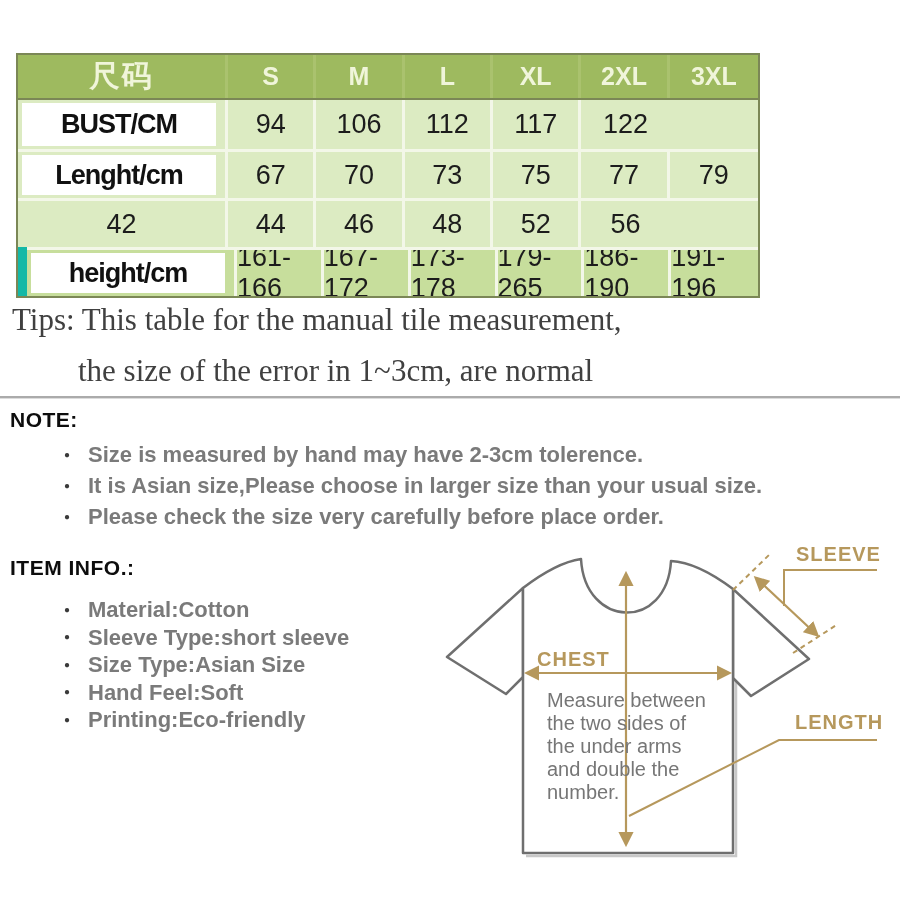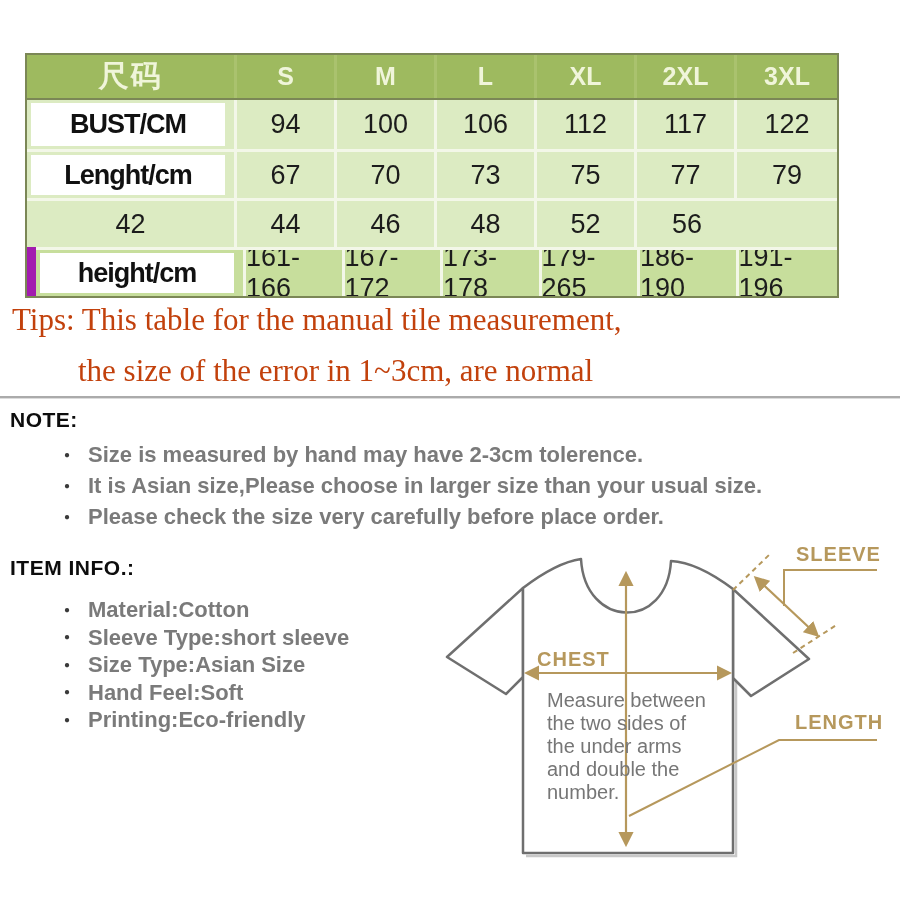--- a/index.html
+++ b/index.html
@@ -1,38 +1,38 @@
 <!DOCTYPE html>
 <html><head>
 <meta charset="utf-8">
 <style>
   * { margin:0; padding:0; box-sizing:border-box; }
   body { font-family:"Liberation Sans", sans-serif; background:#fff; }
   .canvas { position:relative; width:900px; height:900px; background:#ffffff; overflow:hidden; }
 
   
-  .size-table { position:absolute; left:25px; top:53px; width:814px; border:2px solid #7b8756; background:#a21caf; }
+  .size-table { position:absolute; left:16px; top:53px; width:744px; border:2px solid #7b8756; background:#14b8a6; }
   .tr { display:grid; grid-template-columns:210px repeat(6,1fr); }
   .tr.header { height:45px; background:#9eba5f; border-bottom:2px solid #7b8756; }
   .tr.data { height:49px; background:#dcebc2; }
   .tr.data + .tr.data { border-top:3px solid #f3f7e8; }
   .tr.data.dark { background:#c7de9c;margin-left:9px; }
   .cell { display:flex; align-items:center; justify-content:center; border-right:3px solid #f3f7e8; overflow:hidden; }
   .tr .cell:last-child { border-right:none; }
   .tr.header .cell { border-right:3px solid #aac26e; }
   .tr.header .cell:last-child { border-right:none; }
   .th { color:#f0f5da; font-weight:bold; font-size:25px; }
   .th.cn { font-size:30px; letter-spacing:2px; }
   .td { font-size:27px; color:#1c1c1c; }
   .label-cell { justify-content:stretch; }
   .labelbox { flex:1; align-self:stretch; margin:3px 9px 3px 4px; background:#ffffff; display:flex; align-items:center; justify-content:center;
               font-weight:bold; font-size:27px; letter-spacing:-1px; color:#111; }
 
   
-  .tips { position:absolute; left:0; top:301px; width:780px; font-family:"Liberation Serif", serif; color:#c2410c; font-size:31px; }
+  .tips { position:absolute; left:0; top:301px; width:780px; font-family:"Liberation Serif", serif; color:#404040; font-size:31px; }
   .tips .l1 { padding-left:12px; line-height:38px; }
   .tips .l2 { padding-left:78px; margin-top:13px; line-height:38px; }
 
   .divider { position:absolute; left:0; top:396px; width:900px; height:3px; background:#ababab; border-bottom:1px solid #dcdcdc; }
 
   
   .block-title { font-size:21px; font-weight:800; color:#0d0d0d; letter-spacing:0.5px; font-family:"Liberation Sans", sans-serif; }
   .note { position:absolute; left:10px; top:408px; width:880px; }
   .note ul { list-style:none; margin-top:7px; padding-left:52px; }
   .bullets li { position:relative; padding-left:26px; font-size:22px; font-weight:bold; color:#7a7a7a; }
@@ -62,21 +62,20 @@
       <div class="cell th">XL</div>
       <div class="cell th">2XL</div>
       <div class="cell th">3XL</div>
     </div>
 
     <div class="tr data">
       <div class="cell label-cell">
         <span class="labelbox">BUST/CM</span>
       </div>
       <div class="cell td">94</div>
-      <div class="cell td">100</div>
       <div class="cell td">106</div>
       <div class="cell td">112</div>
       <div class="cell td">117</div>
       <div class="cell td">122</div>
     </div>
 
     <div class="tr data">
       <div class="cell label-cell">
         <span class="labelbox">Lenght/cm</span>
       </div>

